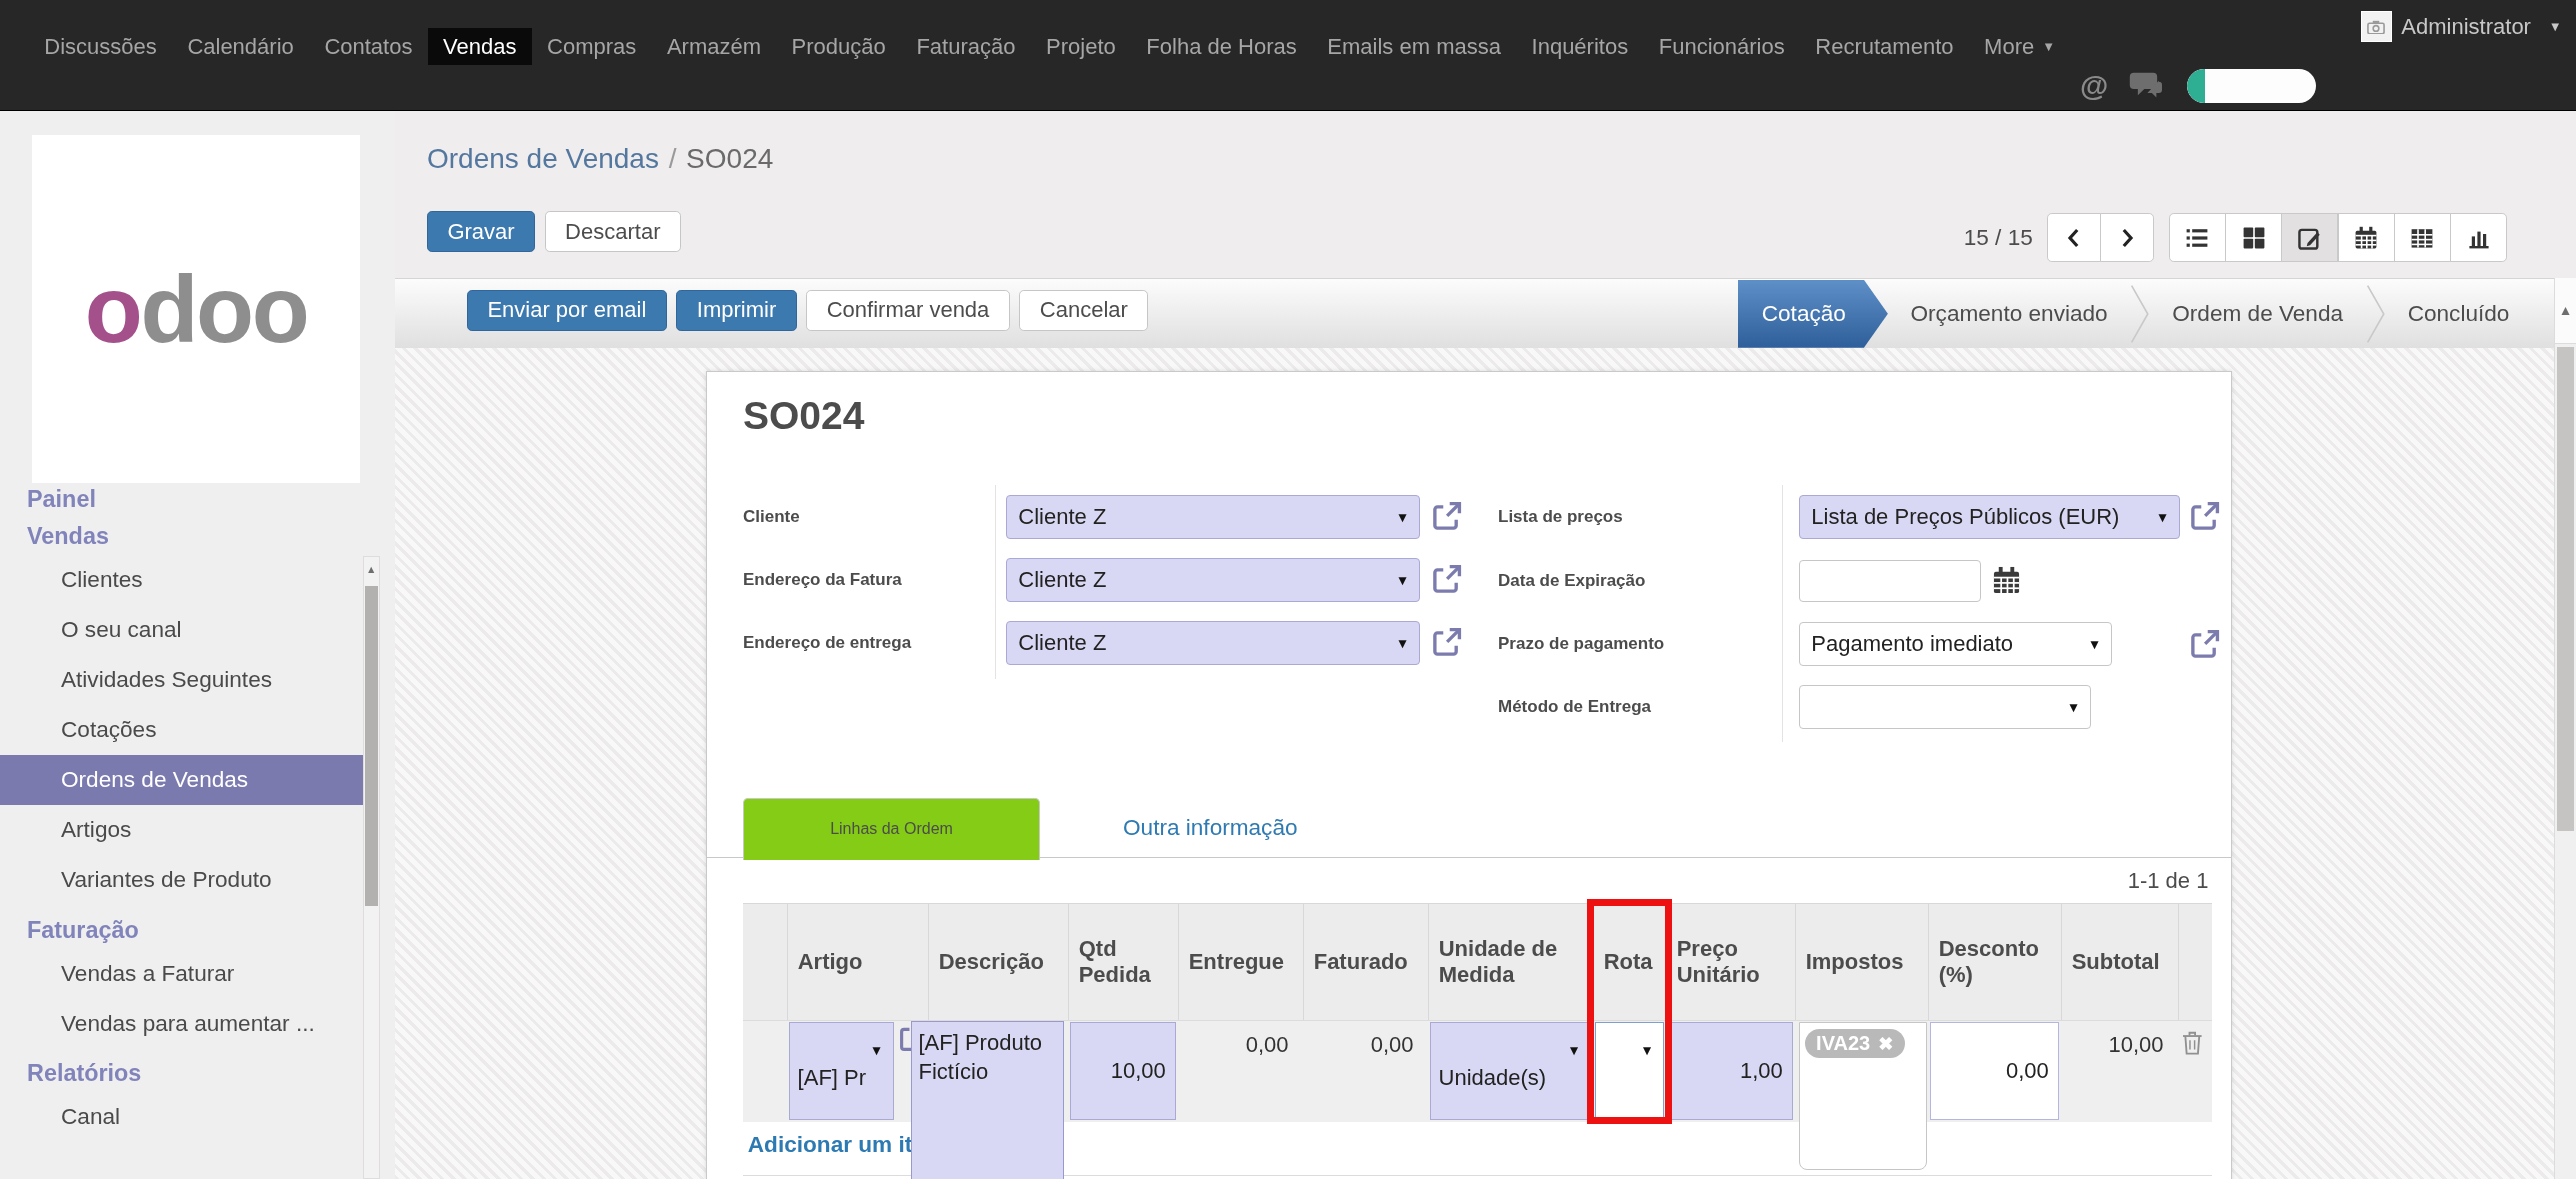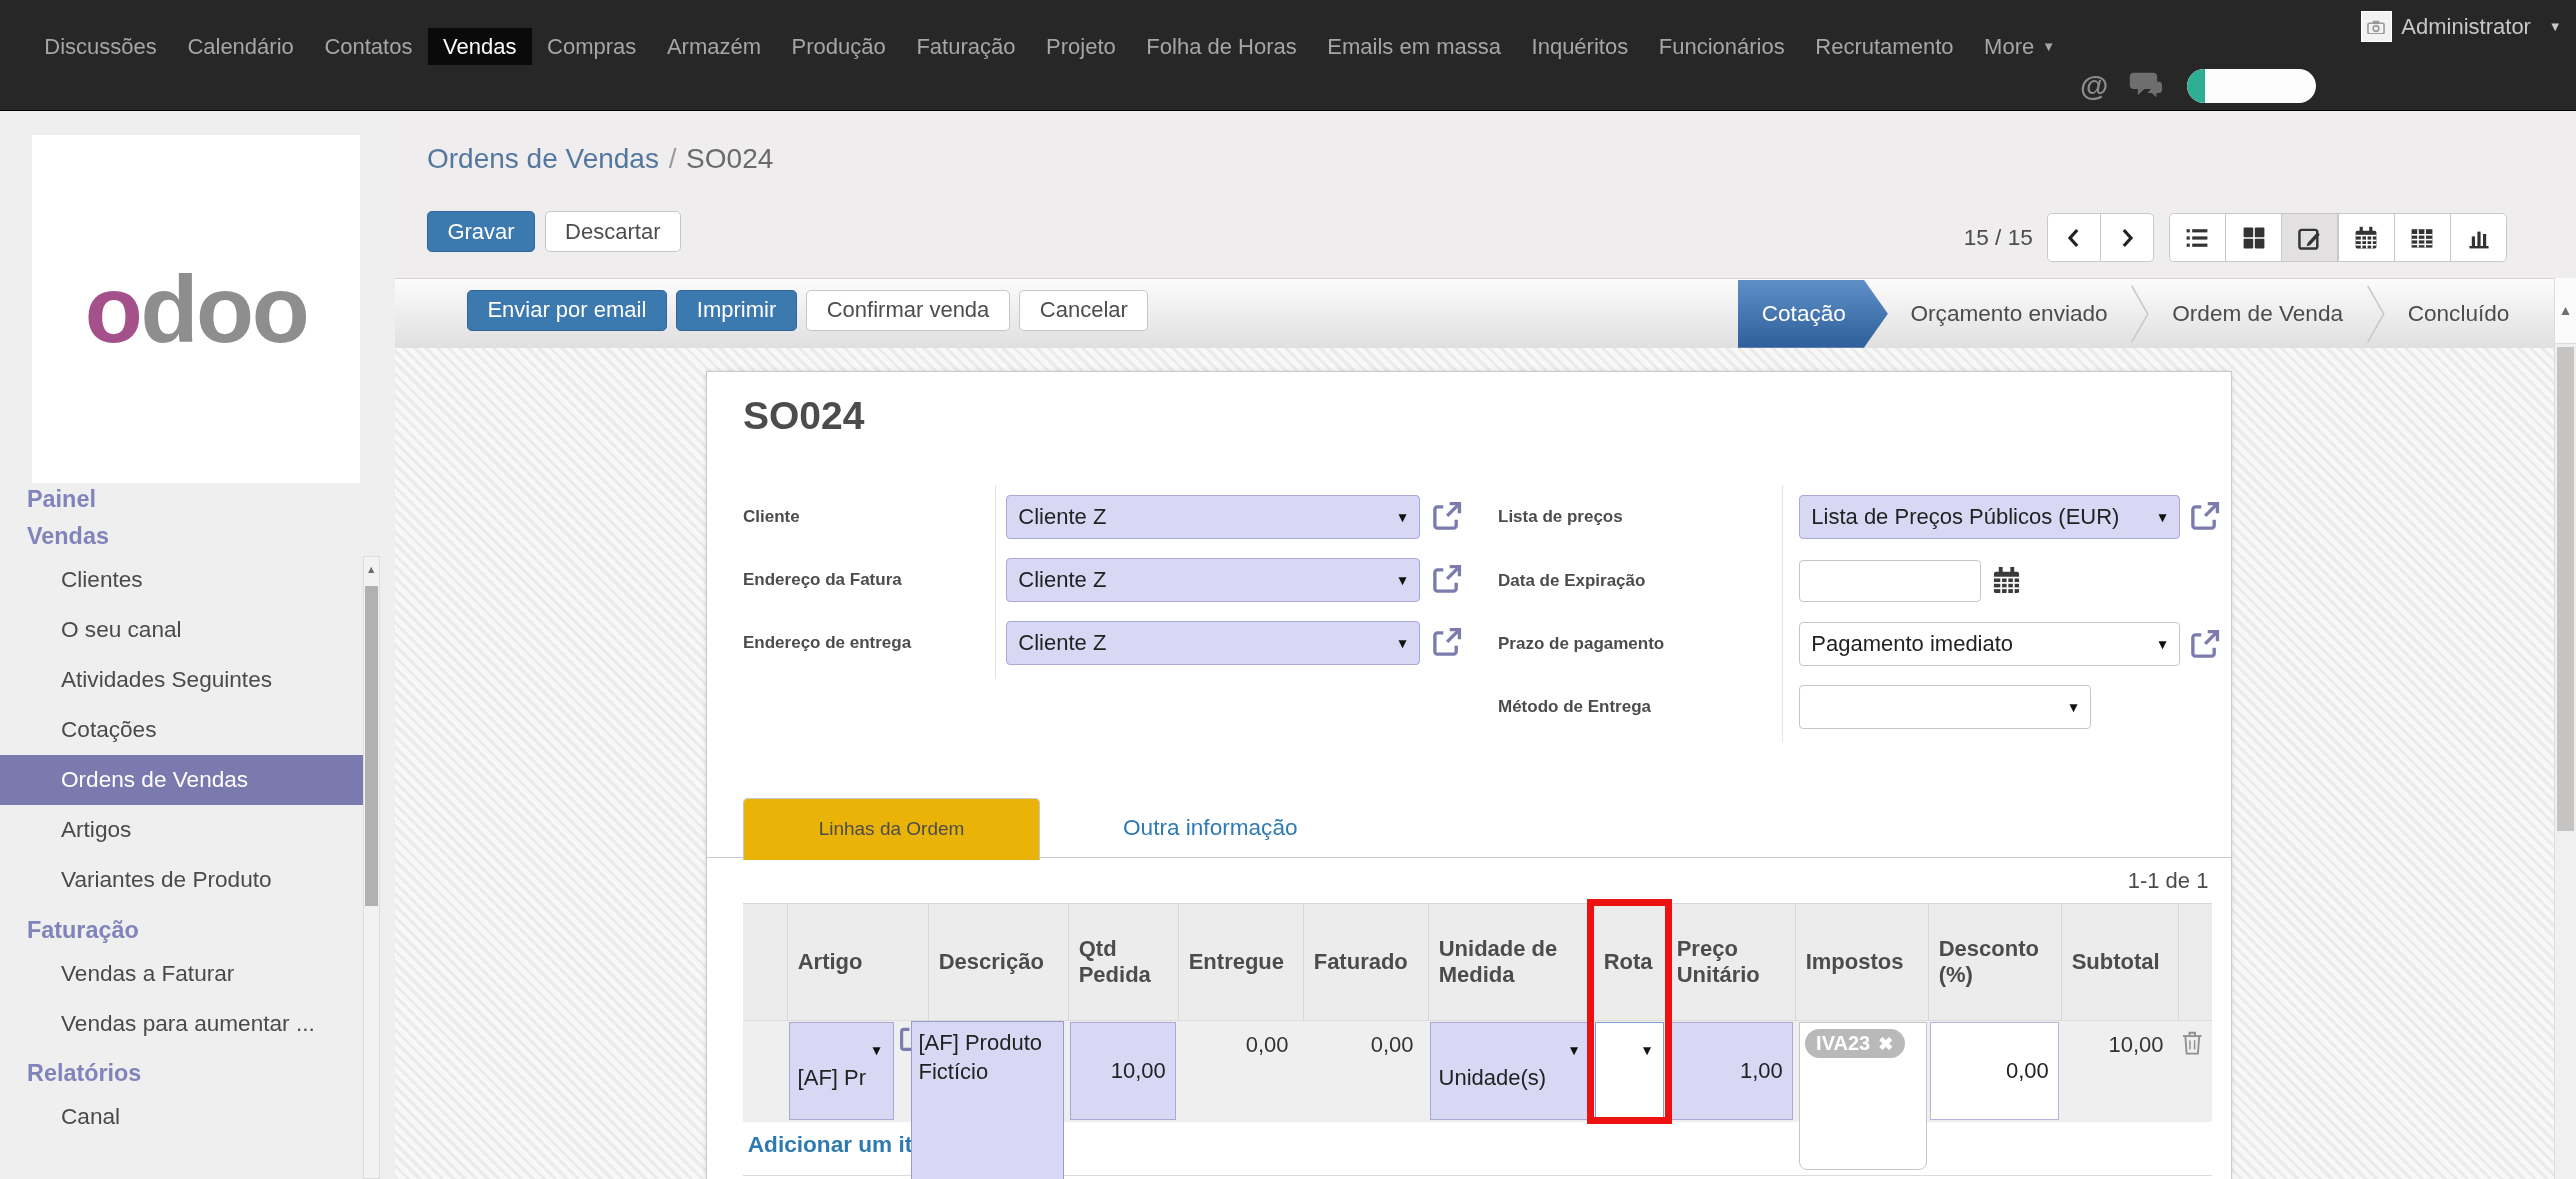--- a/index.html
+++ b/index.html
@@ -68,23 +68,23 @@
   .select,.input{position:absolute;height:44px;border-radius:4px;font-size:22px;color:#222;
       display:flex;align-items:center;padding:0 36px 0 11.3px;cursor:pointer;box-sizing:border-box;}
   .select{background:#d8d8f4;border:0.8px solid #a9a9d4;}
   .select.white{background:#fff;border:0.8px solid #c6c6c6;}
   .sel-caret{position:absolute;right:9.7px;top:50%;transform:translateY(-50%);font-size:13.7px;color:#111;}
   .input{background:#fff;border:0.8px solid #c6c6c6;cursor:text;}
   .ext-icon{position:absolute;width:31px;height:31px;cursor:pointer;}
   .cal-icon{position:absolute;width:29px;height:29px;cursor:pointer;}
   
   .tabline{position:absolute;left:0;right:0;top:485px;border-top:0.8px solid #c8c8c8;}
-  .tab-active{position:absolute;left:36px;top:426px;width:295px;height:61px;background:#eab308;z-index:2;
+  .tab-active{position:absolute;left:36px;top:426px;width:295px;height:61px;background:#84cc16;z-index:2;
       border:0.8px solid #c8c8c8;border-bottom:none;border-radius:4.8px 4.8px 0 0;display:flex;align-items:center;justify-content:center;
-      font-size:19px;color:#4c4c4c;cursor:pointer;}
+      font-size:16px;color:#4c4c4c;cursor:pointer;}
   .tab-link{position:absolute;left:416px;top:426px;height:60px;line-height:60px;font-size:22.6px;color:#2e7ab2;cursor:pointer;}
   .lines-pager{position:absolute;right:22.6px;top:496px;font-size:22px;color:#4c4c4c;}
   
   .otable{position:absolute;left:36px;top:531px;width:1469px;}
   .thead{display:flex;height:116px;border-top:0.8px solid #d8d8d8;border-bottom:0.8px solid #dcdcdc;background:#ececec;}
   .th{display:flex;align-items:center;padding:0 9.7px;font-size:22px;font-weight:bold;color:#4c4c4c;
       border-left:0.8px solid #d8d8d8;box-sizing:border-box;cursor:pointer;}
   .th:first-child{border-left:none;}
   .tbody{display:flex;height:101px;background:#efefef;}
   .td{position:relative;box-sizing:border-box;}
@@ -372,21 +372,21 @@
             <line x1="2" y1="12" x2="28" y2="12"></line>
             <line x1="9.5" y1="12" x2="9.5" y2="28"></line>
             <line x1="16" y1="12" x2="16" y2="28"></line>
             <line x1="22.5" y1="12" x2="22.5" y2="28"></line>
             <line x1="2" y1="17.5" x2="28" y2="17.5"></line>
             <line x1="2" y1="23" x2="28" y2="23"></line>
           </g>
         </svg>
 
       <div class="flabel" style="left:791px;top:250px;">Prazo de pagamento</div>
-      <div class="select white" style="left:1092px;top:250px;width:381px;">
+      <div class="select white" style="left:1092px;top:250px;width:313px;">
         <span>Pagamento imediato</span>
           <span class="sel-caret">▼</span>
       </div>
       <svg class="ext-icon" style="left:1482px;top:257px;" viewBox="0 0 24 24">
           <path d="M9.5 4.5H5a2 2 0 0 0-2 2V19a2 2 0 0 0 2 2h12.5a2 2 0 0 0 2-2v-4.5" fill="none" stroke="#7c7bad" stroke-width="2.6"></path>
           <path d="M12.5 11.5L22 2" stroke="#7c7bad" stroke-width="2.6"></path>
           <path d="M14.5 2H22v7.5" fill="none" stroke="#7c7bad" stroke-width="2.6"></path>
         </svg>
 
       <div class="flabel" style="left:791px;top:313px;">Método de Entrega</div>

